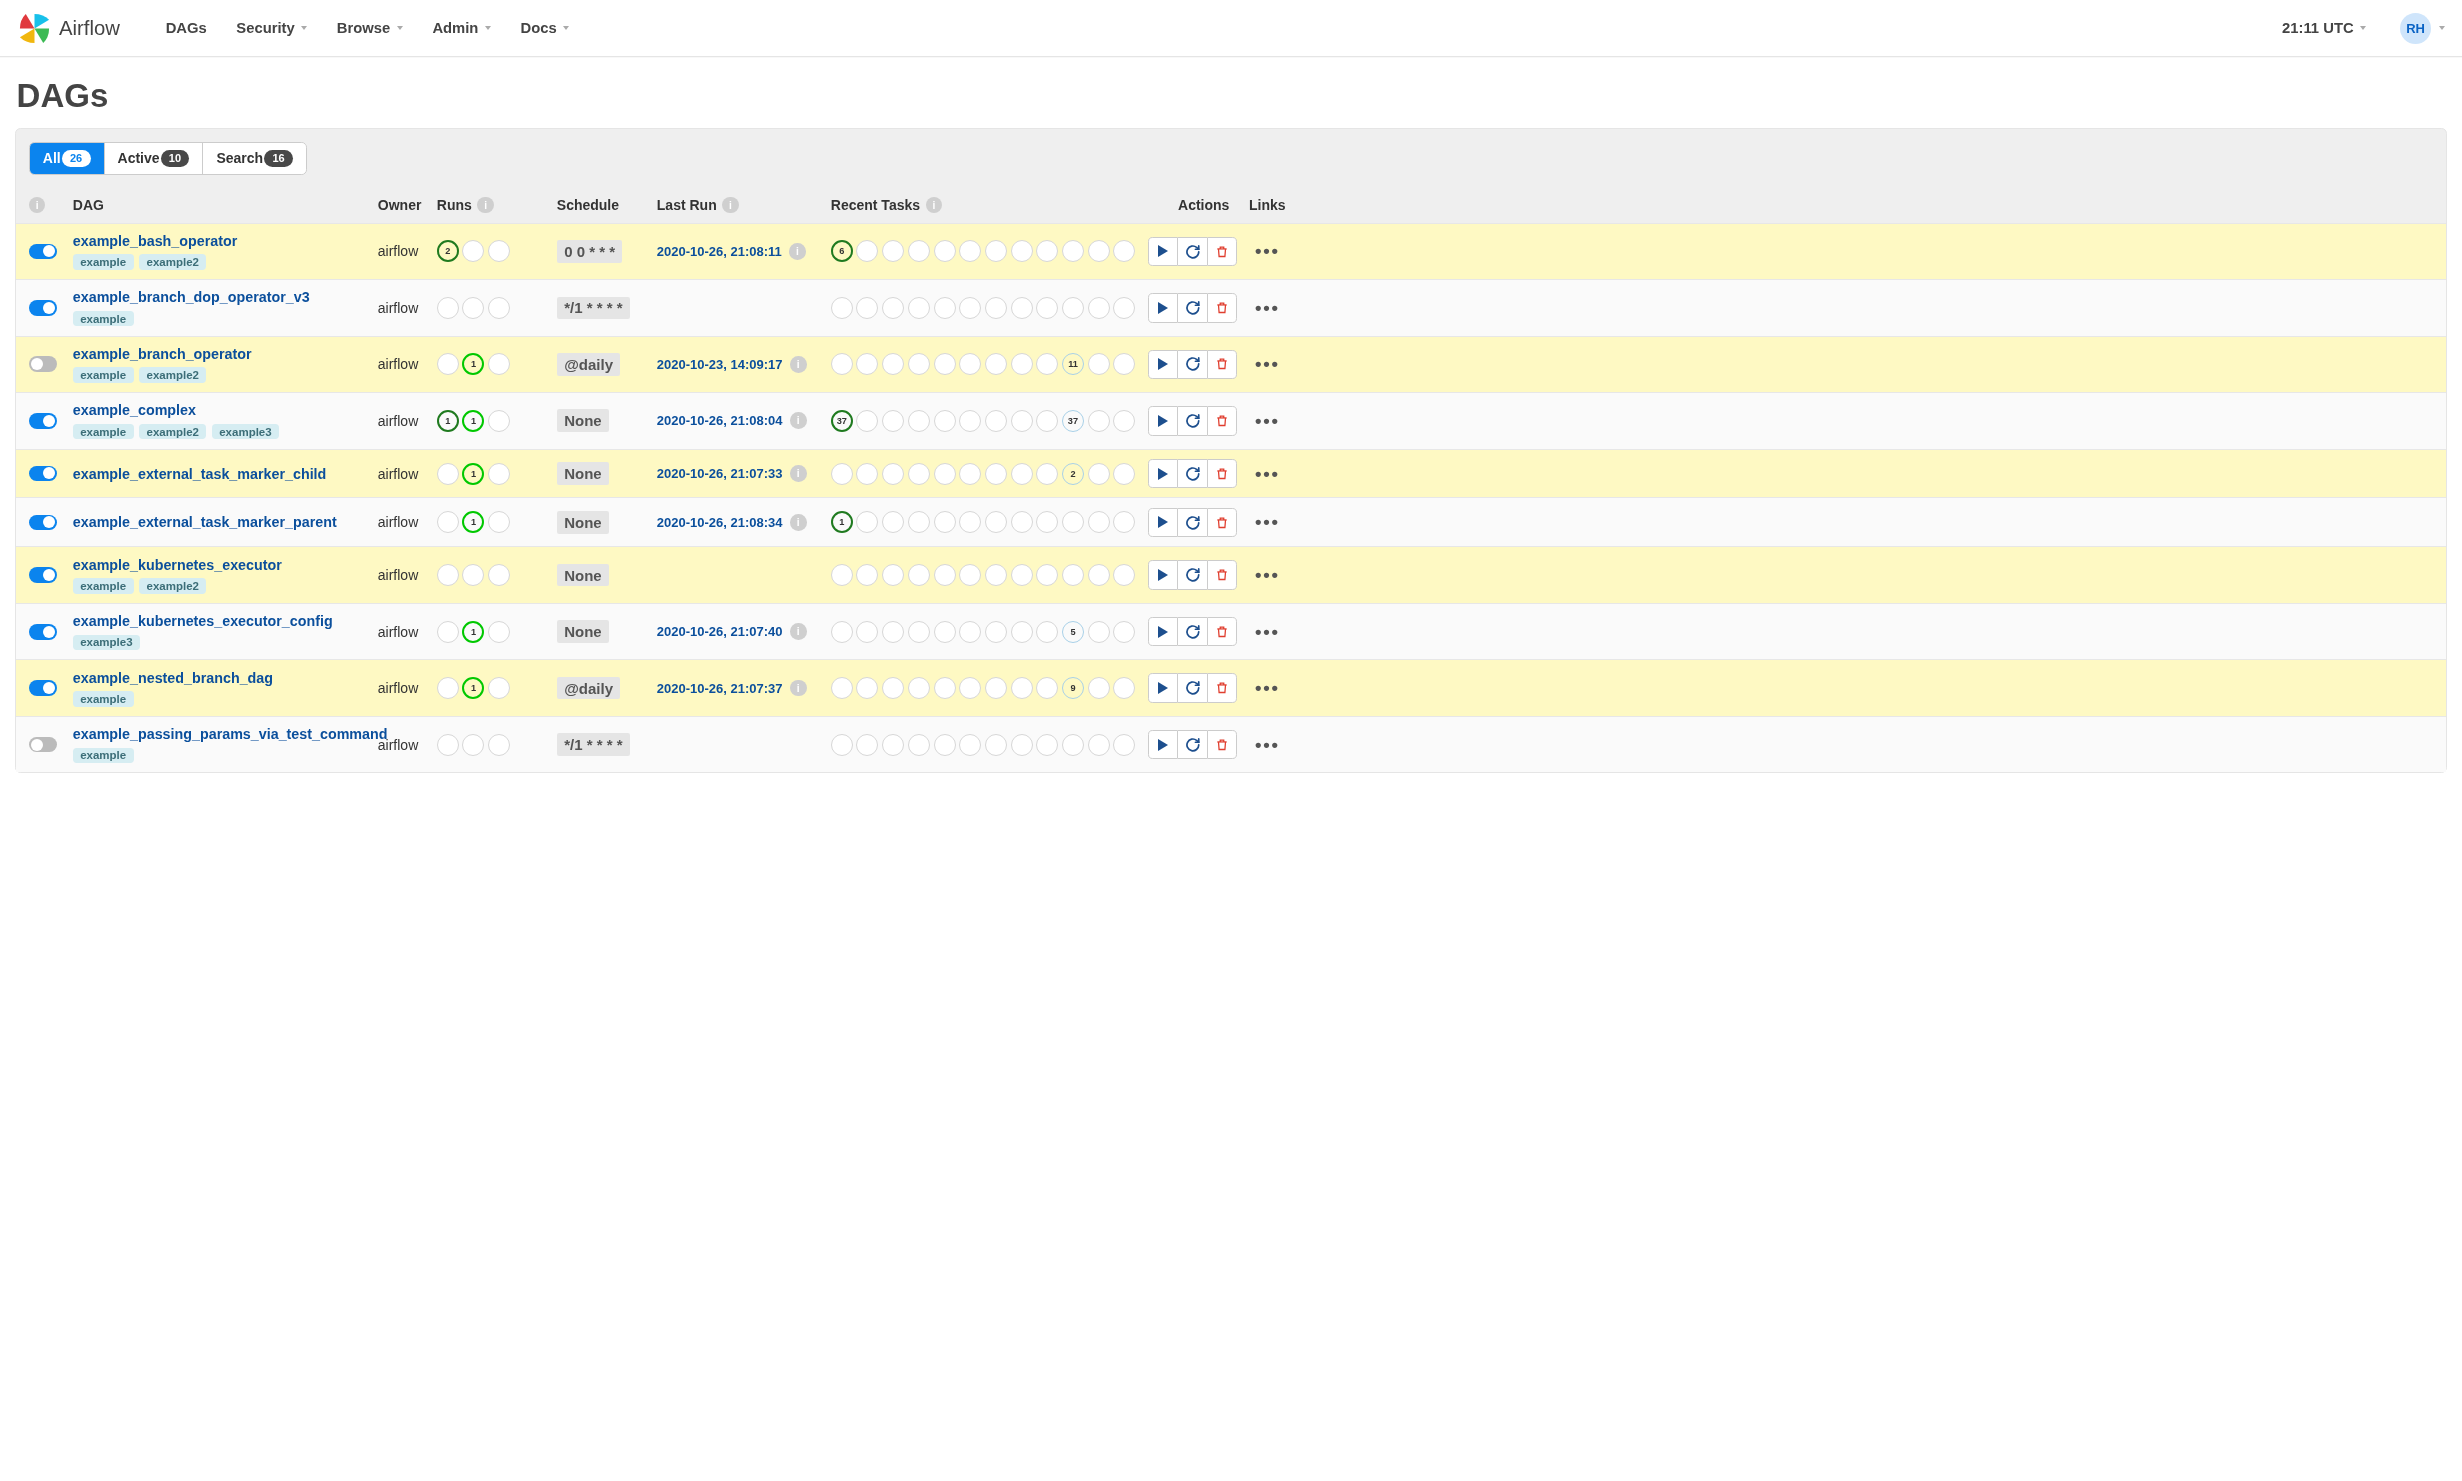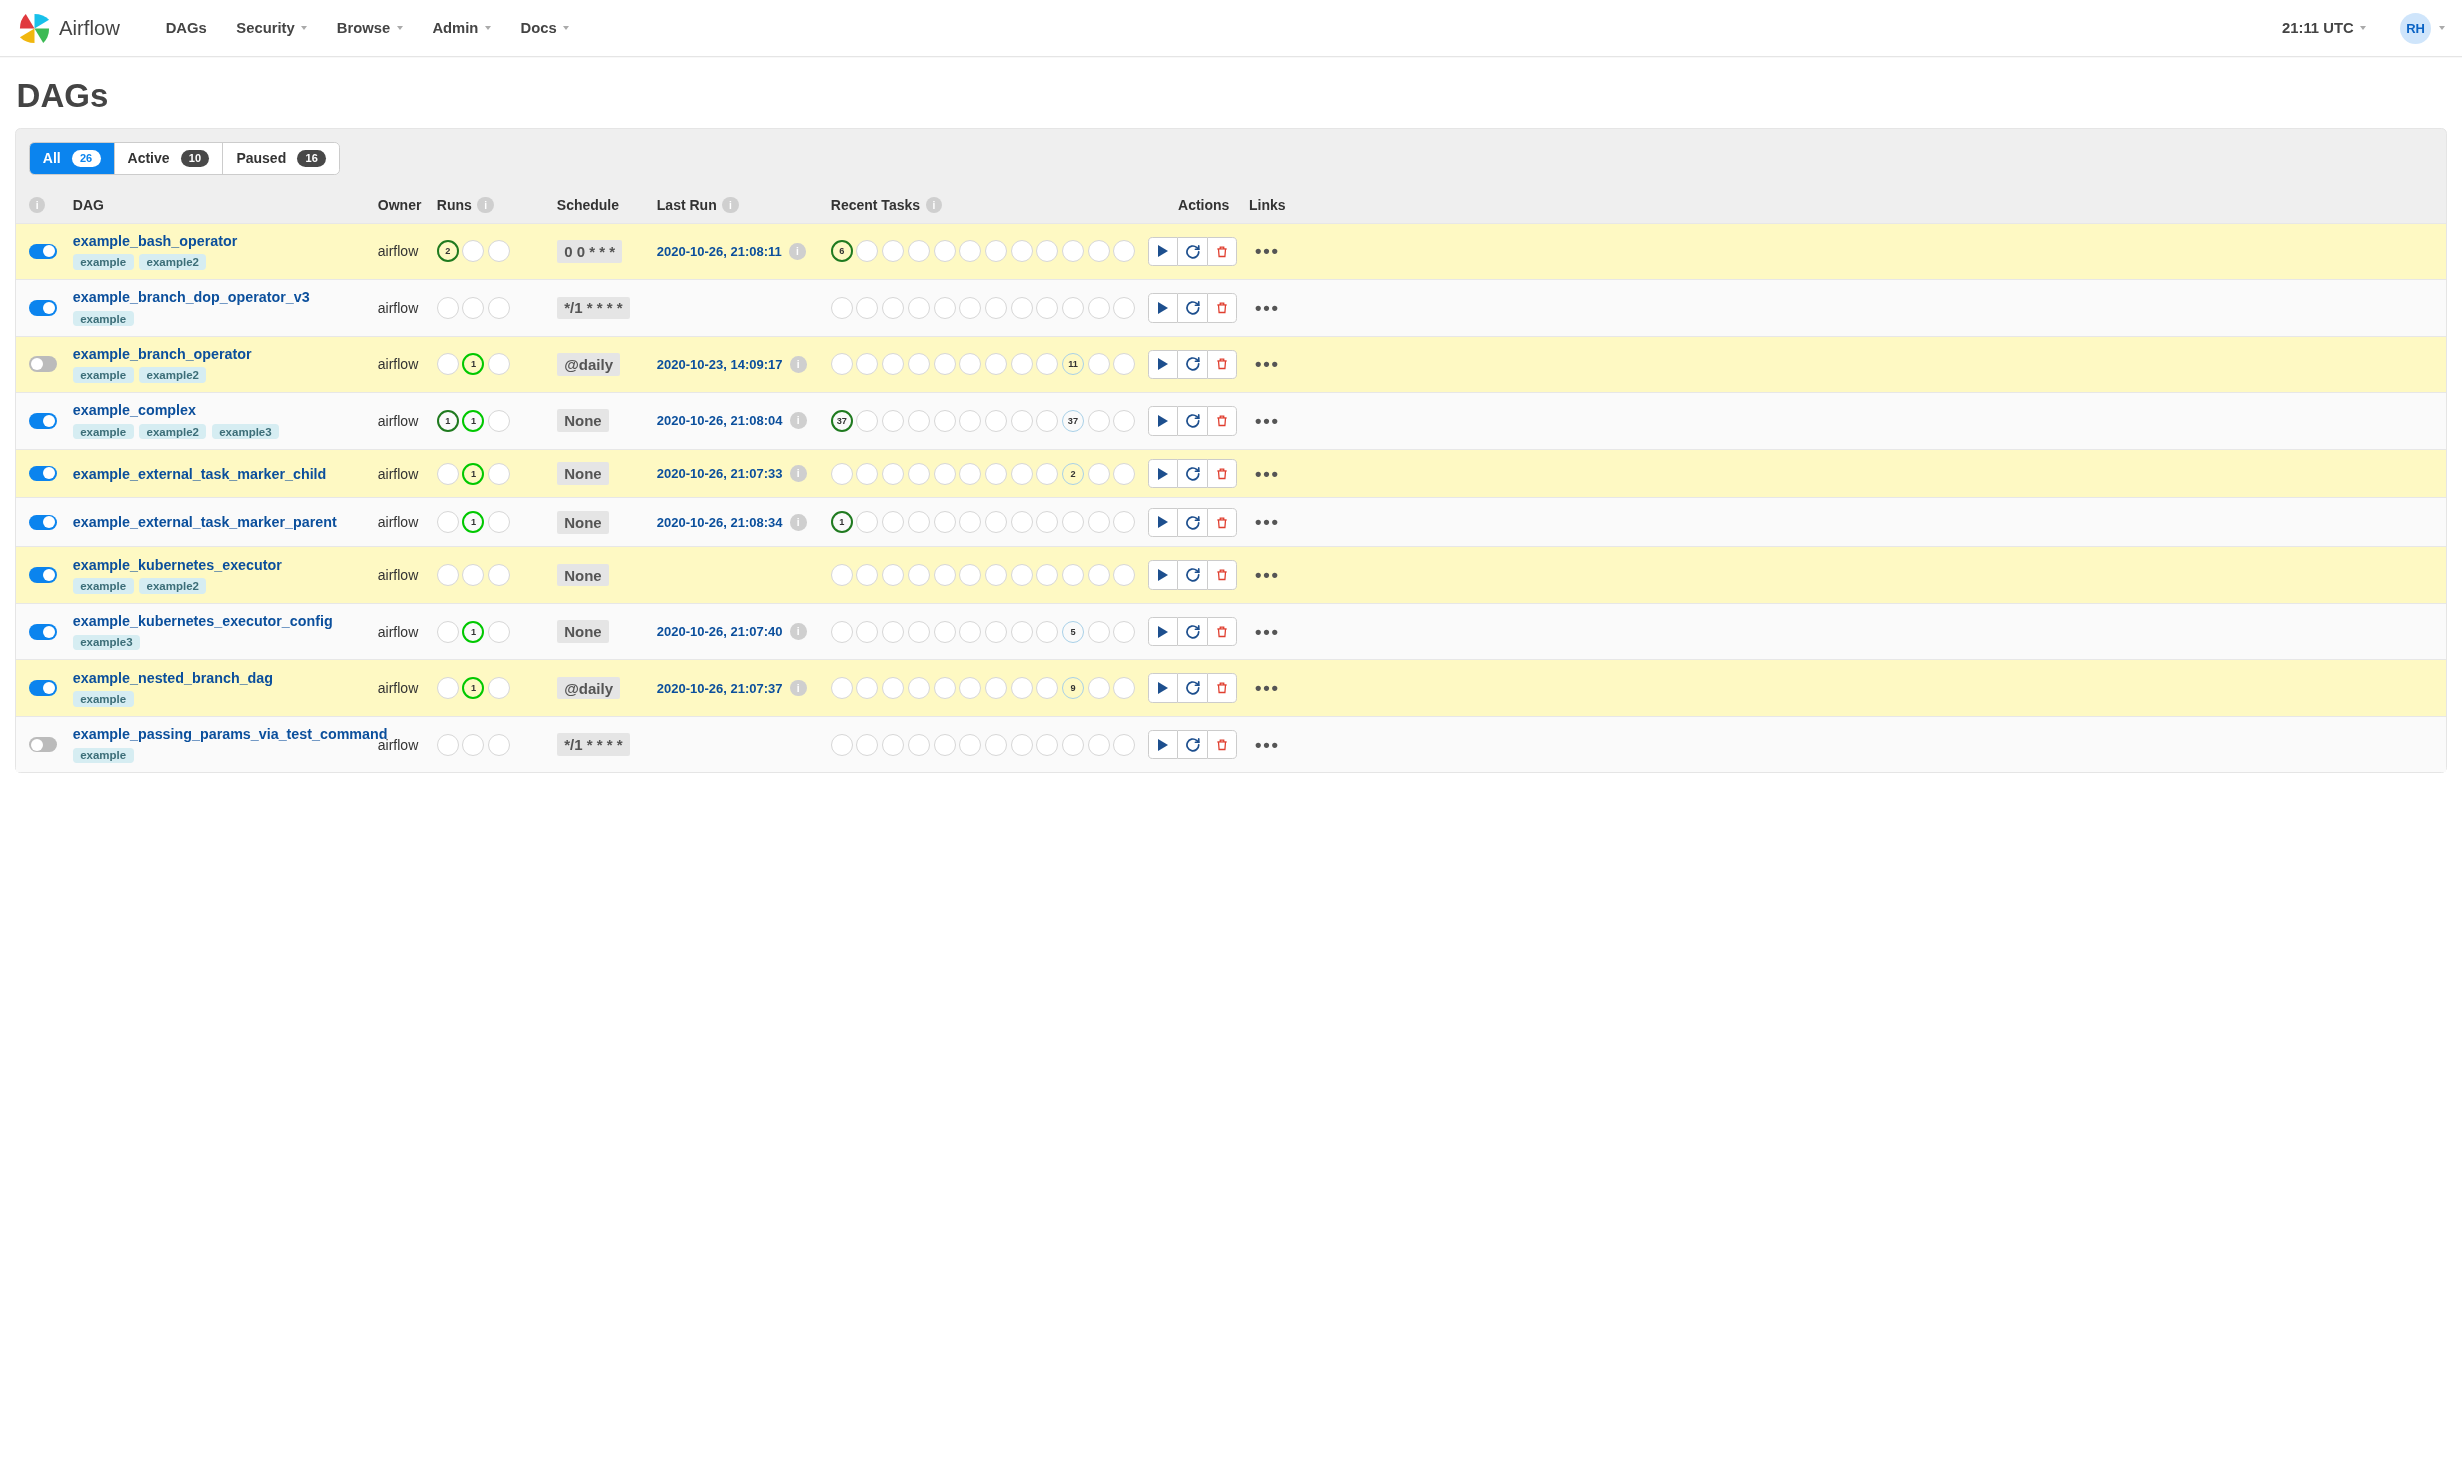--- a/index.html
+++ b/index.html
@@ -30,21 +30,21 @@
   .nav-spacer{flex:1;}
   .clock{font-size:14.8px;font-weight:700;color:#444;display:flex;align-items:center;gap:3.7px;padding-right:13px;cursor:pointer;}
   .user-chip{width:31px;height:31px;border-radius:50%;background:#cfe5fb;color:#0a63c4;font-weight:700;display:flex;align-items:center;justify-content:center;font-size:13px;margin-left:21px;}
   .user-wrap{display:flex;align-items:center;gap:5.5px;cursor:pointer;}
   
   .page{padding:11px 14.8px 28px 14.8px;}
   h1.page-title{font-size:33px;font-weight:700;color:#444;margin:9.2px 0 13px 1.8px;}
   .panel{background:#efefef;border:0.9px solid var(--border);border-radius:5.5px;}
   .toolbar{display:flex;align-items:center;padding:13px 13px 9.2px 13px;gap:0;}
   .seg{display:inline-flex;border:0.9px solid #ccc;border-radius:5.5px;overflow:hidden;}
-  .seg-btn{background:#fff;border:none;border-right:0.9px solid #ccc;display:flex;align-items:center;gap:11px;padding:6.5px 13px;font-size:14px;font-weight:600;color:#333;cursor:pointer;}
+  .seg-btn{background:#fff;border:none;border-right:0.9px solid #ccc;display:flex;align-items:center;gap:1px;padding:6.5px 13px;font-size:14px;font-weight:600;color:#333;cursor:pointer;}
   .seg-btn:last-child{border-right:none;}
   .seg-btn.primary{background:#0b84ee;color:#fff;}
   .count-badge{background:#484848;color:#fff;border-radius:10.2px;padding:0.9px 8.3px;font-size:11px;font-weight:700;line-height:15.7px;}
   .seg-btn.primary .count-badge{background:#fff;color:#0b84ee;}
   .toolbar-spacer{flex:1;}
   .filter-group{display:flex;gap:111px;align-items:center;width:66%;}
   .input{flex:1;min-width:277px;height:35px;border:0.9px solid #ccc;border-radius:5.5px;background:#fff;padding:0 11px;font-size:14px;color:#333;}
   .input::placeholder{color:#888;}
   
   .thead{display:grid;grid-template-columns:44px 305px 59px 120px 100px 174px 314px 92px 61px;align-items:center;padding:13px 13px 9.2px 13px;font-weight:700;font-size:14px;}
@@ -141,21 +141,21 @@
       <div class="seg">
         <button class="seg-btn primary">
           <span>All</span>
           <span class="count-badge">26</span>
         </button>
         <button class="seg-btn">
           <span>Active</span>
           <span class="count-badge">10</span>
         </button>
         <button class="seg-btn">
-          <span>Paused</span>
+          <span>Search</span>
           <span class="count-badge">16</span>
         </button>
       </div>
       <div class="toolbar-spacer"></div>
     </div>
 
     <div class="thead">
       <div class="col">
           <span class="th-info-dot" style="margin-left:0">i</span>
         </div>

